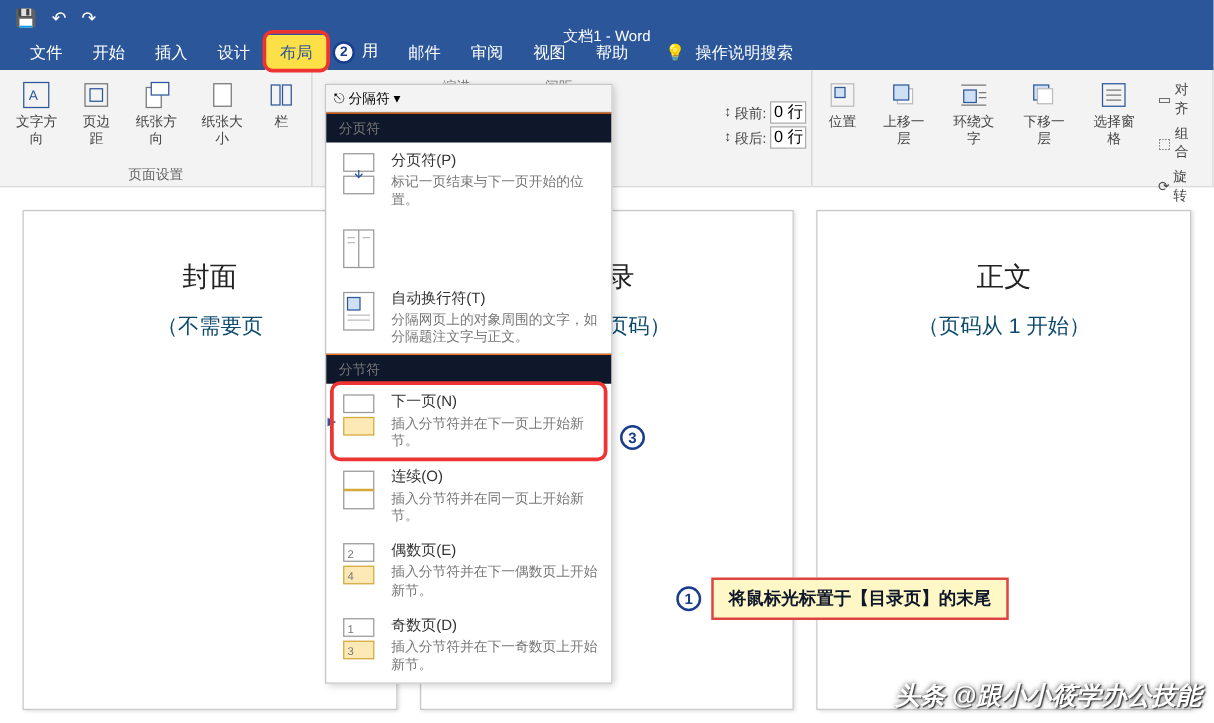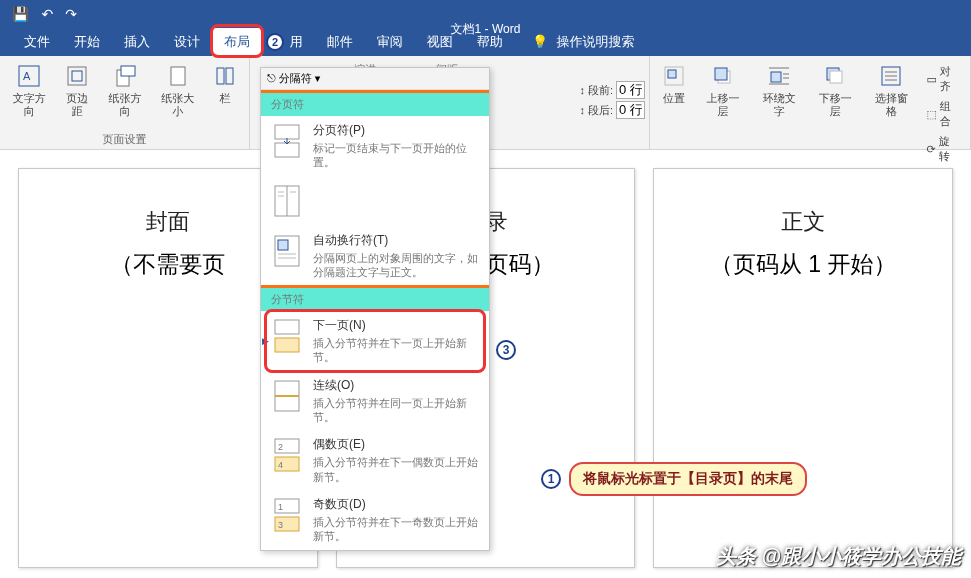--- a/index.html
+++ b/index.html
@@ -5,58 +5,58 @@
 * { margin: 0; padding: 0; box-sizing: border-box; font-family: "Microsoft YaHei", sans-serif; }
 body { width: 971px; height: 578px; background: #fff; overflow: hidden; position: relative; }
 
 .titlebar { background: #2b579a; height: 28px; display: flex; align-items: center; color: #fff; font-size: 12px; }
 .titlebar .qat { display: flex; align-items: center; gap: 12px; padding-left: 12px; }
 .titlebar .qat span { font-size: 14px; }
 .titlebar .doc-title { position: absolute; left: 50%; transform: translateX(-50%); margin-top: 30px; }
 
 .tabbar { background: #2b579a; height: 28px; display: flex; align-items: flex-end; padding-left: 12px; gap: 0; color: #fff; font-size: 13px; }
 .tab { padding: 5px 12px; cursor: pointer; position: relative; }
-.tab.active { background: #ffffff; color: #2b579a; }
+.tab.active { background: #fde047; color: #2b579a; }
 .tab .highlight { position: absolute; border: 3px solid #e33; border-radius: 8px; inset: -4px -2px -2px -2px; pointer-events: none; }
 .num-badge { display: inline-flex; width: 18px; height: 18px; border-radius: 50%; background: #fff; color: #1a3e8c; border: 2px solid #1a3e8c; align-items: center; justify-content: center; font-size: 11px; font-weight: bold; }
 .lightbulb { margin-left: 6px; margin-top: 12px; }
 
 .ribbon { background: #f3f3f3; height: 94px; border-bottom: 1px solid #d4d4d4; display: flex; font-size: 12px; color: #444; }
 .rgroup { border-right: 1px solid #d4d4d4; display: flex; flex-direction: column; padding: 2px 4px 0 4px; }
 .rgroup .items { display: flex; flex: 1; align-items: flex-start; gap: 2px; }
 .rgroup .label { text-align: center; font-size: 11px; color: #666; padding: 2px 0; }
 .ritem { display: flex; flex-direction: column; align-items: center; gap: 2px; padding: 4px 6px; cursor: pointer; font-size: 11px; }
 .ritem .ic { width: 28px; height: 28px; display: flex; align-items: center; justify-content: center; }
 .ritem .lbl { text-align: center; line-height: 1.2; }
 .small-btn { display: flex; align-items: center; gap: 3px; padding: 2px 4px; font-size: 11px; cursor: pointer; }
 .rcol { display: flex; flex-direction: column; gap: 1px; }
 .spin { display: flex; align-items: center; gap: 3px; font-size: 11px; }
 .spin input { width: 29px; height: 18px; border: 1px solid #ababab; font-size: 13px; padding: 0 2px; }
 .grp-header { font-size: 11px; color: #777; padding: 0 0 2px 0; }
 
 .dropdown-menu { position: absolute; left: 260px; top: 67px; width: 230px; background: #fff; border: 1px solid #c6c6c6; box-shadow: 2px 2px 6px rgba(0,0,0,0.2); z-index: 50; font-size: 12px; }
 .dd-trigger { background: #f3f3f3; border-bottom: 1px solid #e0e0e0; padding: 3px 6px; font-size: 11px; display: flex; align-items: center; gap: 3px; }
-.dd-header { background: #5eead4; color: #777; font-size: 11px; padding: 4px 10px; border-top: 3px solid #f97316; }
+.dd-header { background: #0f172a; color: #777; font-size: 11px; padding: 4px 10px; border-top: 1px solid #f97316; }
 .dd-item { display: flex; padding: 6px 10px; gap: 10px; cursor: pointer; position: relative; }
 .dd-item .dd-ic { width: 32px; height: 38px; flex-shrink: 0; display: flex; align-items: center; justify-content: center; }
 .dd-item .dd-txt { flex: 1; }
 .dd-item .dd-title { color: #333; font-size: 12px; margin-bottom: 2px; }
 .dd-item .dd-desc { color: #777; font-size: 11px; line-height: 1.3; }
 .dd-item .hl { position: absolute; inset: -2px 3px -2px 3px; border: 3px solid #e33; border-radius: 8px; pointer-events: none; }
 .dd-item .arrow-ind { position: absolute; left: 1px; top: 50%; transform: translateY(-50%); color: #2b579a; font-size: 9px; }
 
 .doc-area { background: #fff; padding: 18px 18px; display: flex; gap: 18px; }
 .page { background: #fff; border: 1px solid #c8c8c8; box-shadow: 1px 1px 3px rgba(0,0,0,0.15); flex: 1; height: 400px; padding: 38px 20px; text-align: center; position: relative; min-width: 0; }
 .page h2 { font-size: 22px; font-weight: 400; margin-bottom: 12px; color: #222; }
-.page .sub { font-size: 23px; color: #000000; }
+.page .sub { font-size: 17px; color: #0c4a6e; }
 
 .badge-abs { position: absolute; display: inline-flex; width: 20px; height: 20px; border-radius: 50%; background: #fff; color: #1a3e8c; border: 2px solid #1a3e8c; align-items: center; justify-content: center; font-size: 12px; font-weight: bold; z-index: 60; }
 
 .callout { position: absolute; left: 541px; top: 462px; z-index: 40; display: flex; align-items: center; gap: 8px; }
-.callout .box { background: #fff8c6; border: 2px solid #d44; border-radius: 14px; padding: 6px 12px; font-size: 14px; font-weight: bold; color: #7f1d1d; }
+.callout .box { background: #fff8c6; border: 2px solid #d44; border-radius: 0; padding: 6px 12px; font-size: 14px; font-weight: bold; color: #0f172a; }
 
 .watermark { position: absolute; right: 10px; bottom: 8px; font-size: 20px; font-style: italic; font-weight: bold; color: #fff; text-shadow: 0 0 4px rgba(0,0,0,0.7), 1px 1px 1px rgba(0,0,0,0.7); z-index: 70; }
 
 svg { display: block; }
 </style>
 </head>
 <body>
 
 <div class="titlebar">
   <div class="qat">

